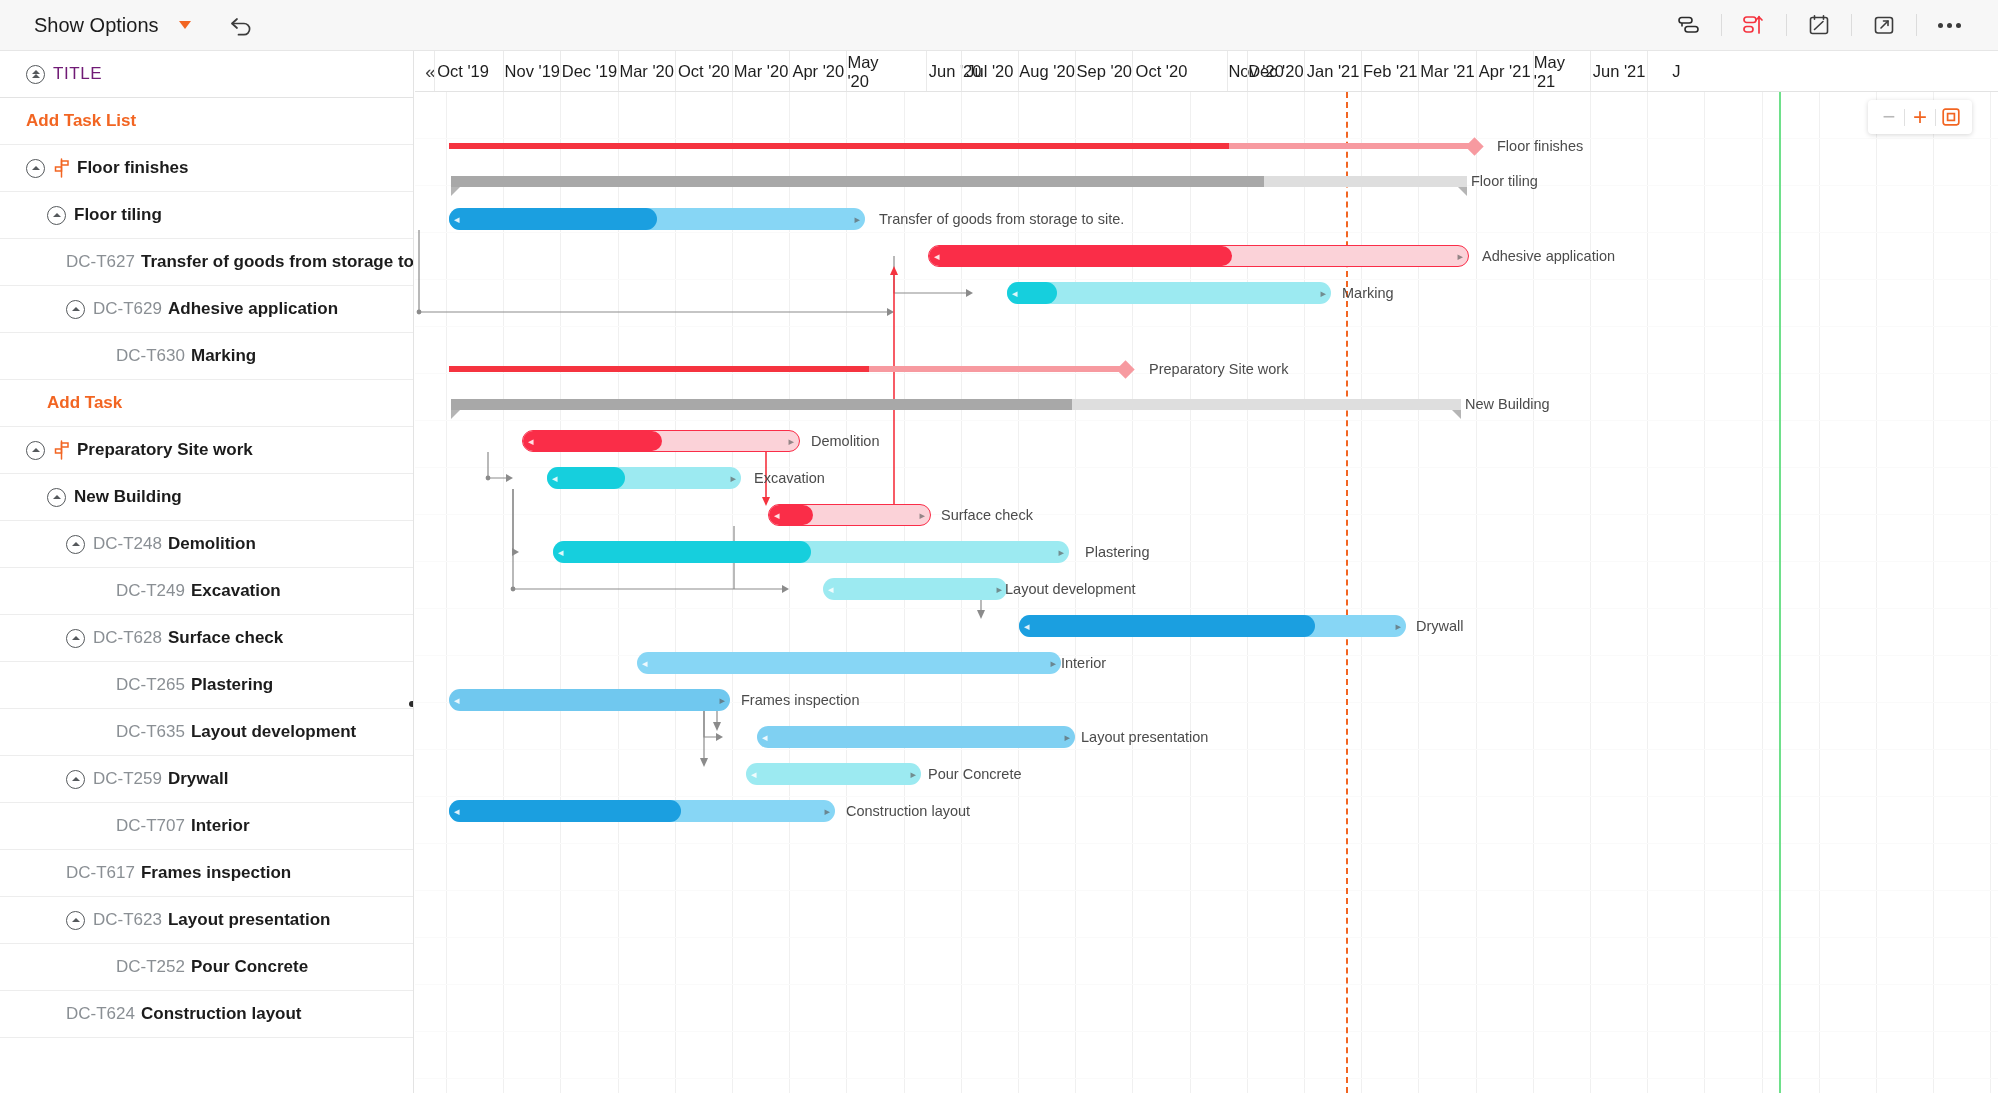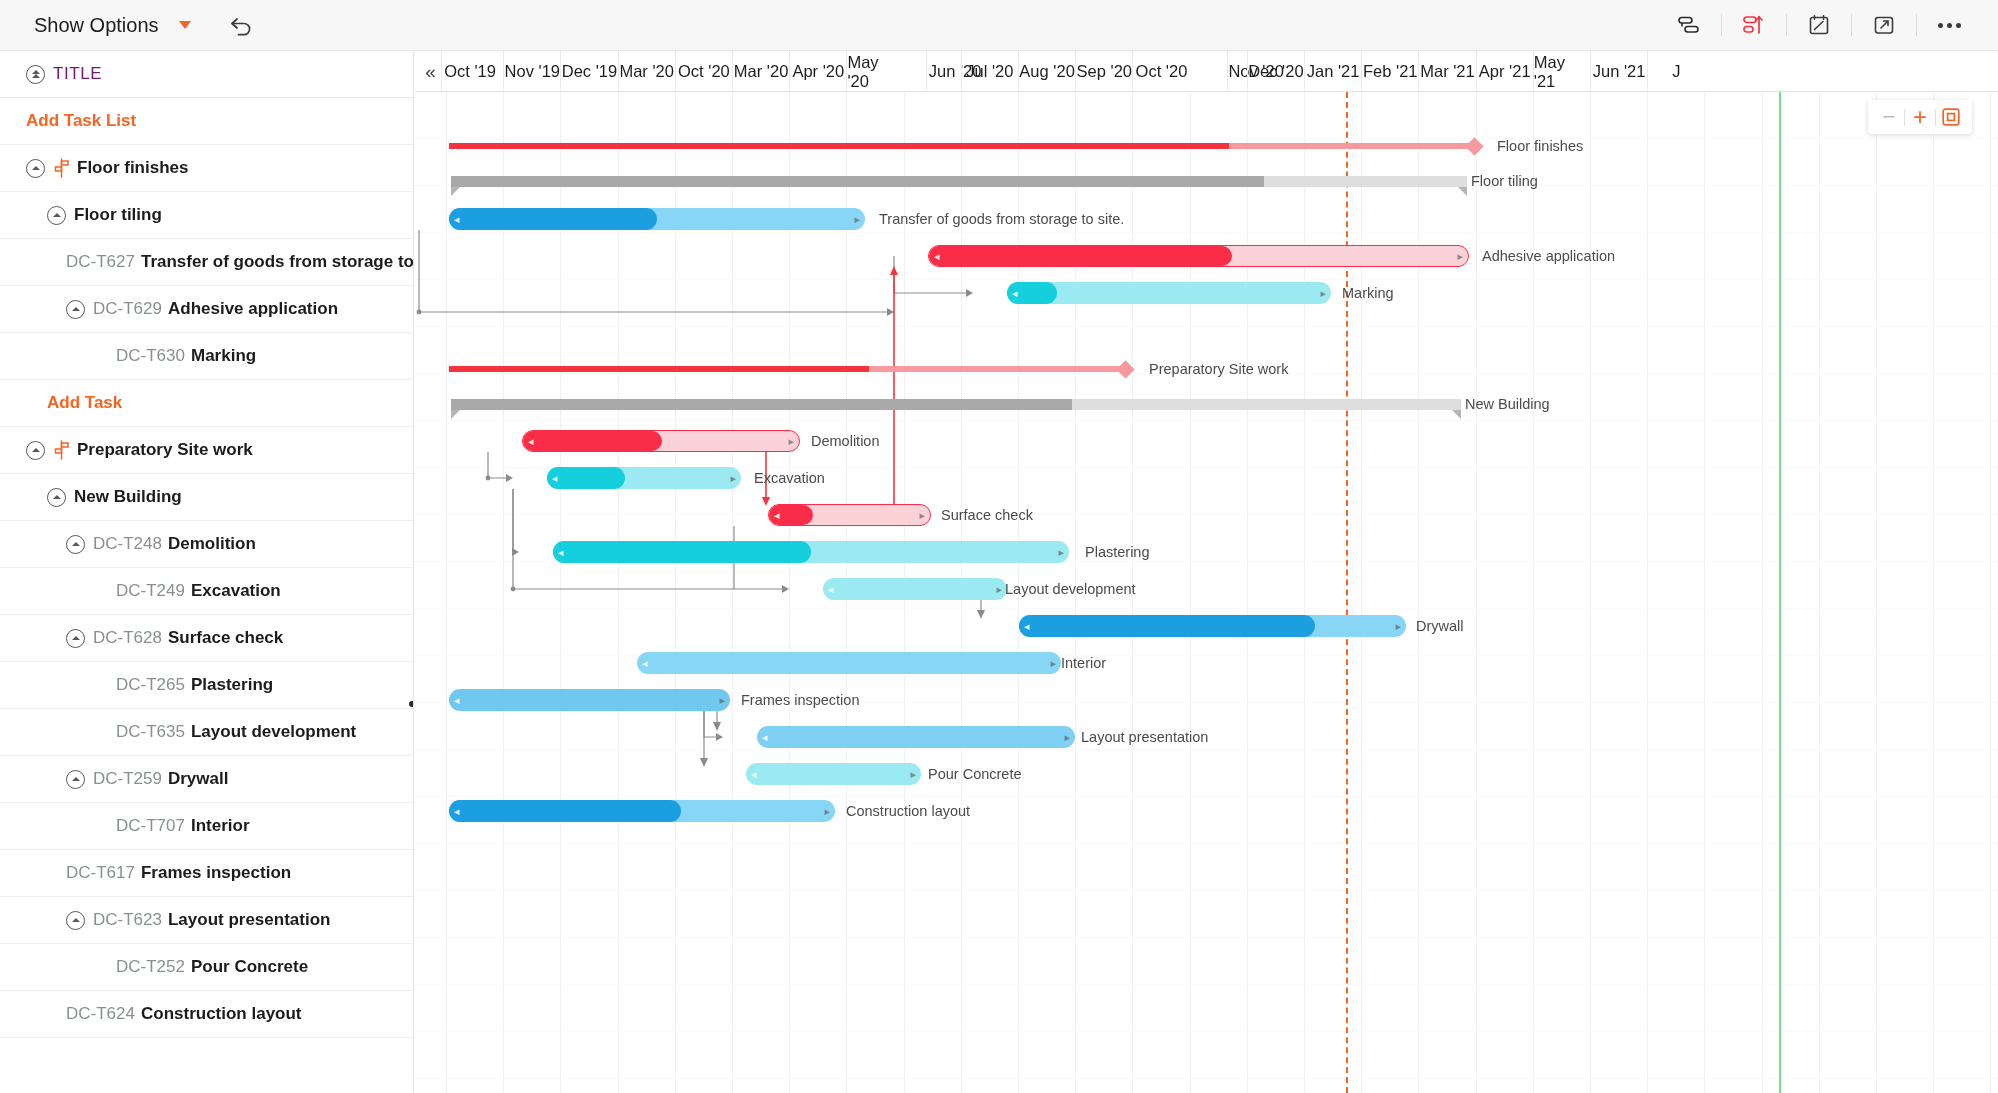--- a/index.html
+++ b/index.html
@@ -346,21 +346,21 @@
           <span class="code">DC-T624</span>
           <span class="tname semi">Construction layout</span>
         </div>
       </div>
     <div class="drag-handle"></div>
   </div>
 
   <div class="tl-header">
     <div class="collapse-arrows">«</div>
     <div id="month-cells" style="position:absolute;left:0;top:0;width:100%;height:100%;">
-        <div class="month" style="left: 26px; width: 57.2px;">Oct '19</div>
+        <div class="month" style="left: 19px; width: 57.2px;">Oct '19</div>
         <div class="month" style="left: 88.2px; width: 57.2px;">Nov '19</div>
         <div class="month" style="left: 145.4px; width: 57.2px;">Dec '19</div>
         <div class="month" style="left: 202.6px; width: 57.2px;">Mar '20</div>
         <div class="month" style="left: 259.8px; width: 57.2px;">Oct '20</div>
         <div class="month" style="left: 317px; width: 57.2px;">Mar '20</div>
         <div class="month" style="left: 374.2px; width: 57.2px;">Apr '20</div>
         <div class="month" style="left: 431.4px; width: 57.2px;">May '20</div>
         <div class="month" style="left: 511px; width: 57.2px;">Jun '20</div>
         <div class="month" style="left: 545.8px; width: 57.2px;">Jul '20</div>
         <div class="month" style="left: 603px; width: 57.2px;">Aug '20</div>

